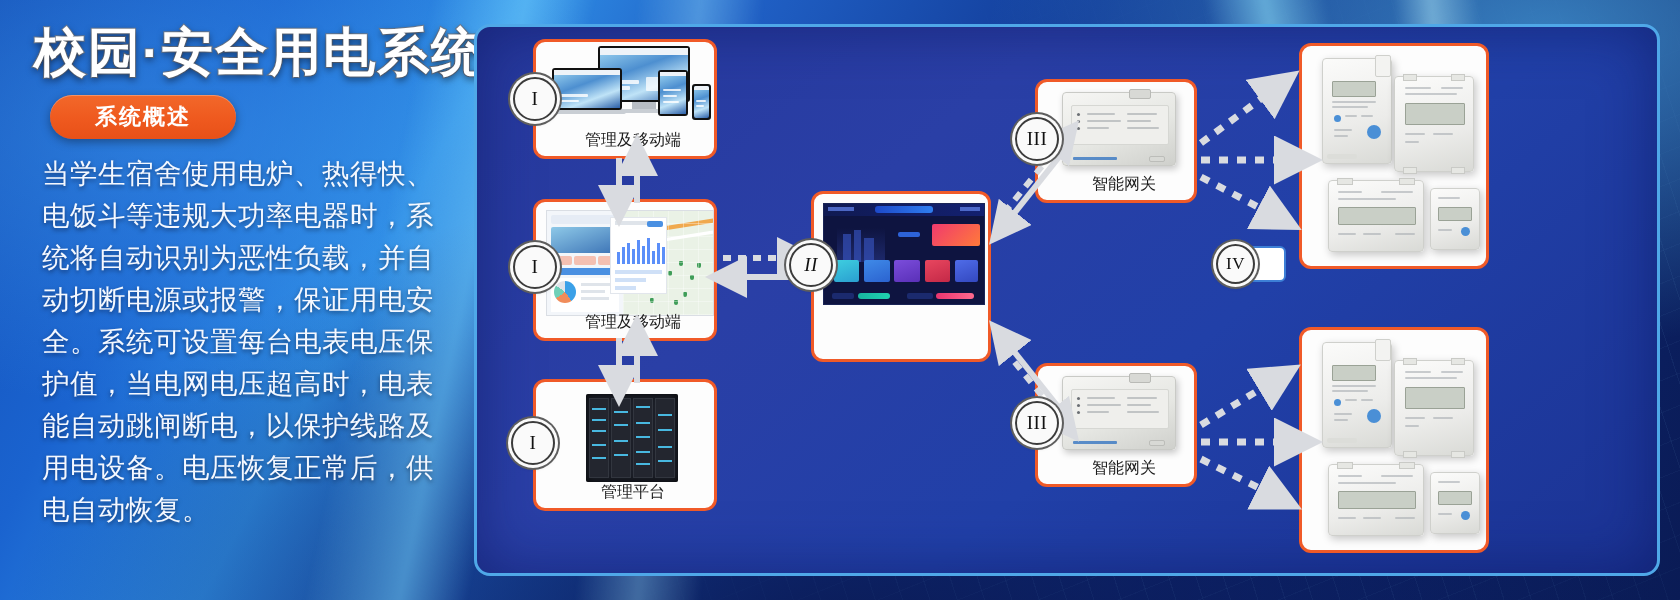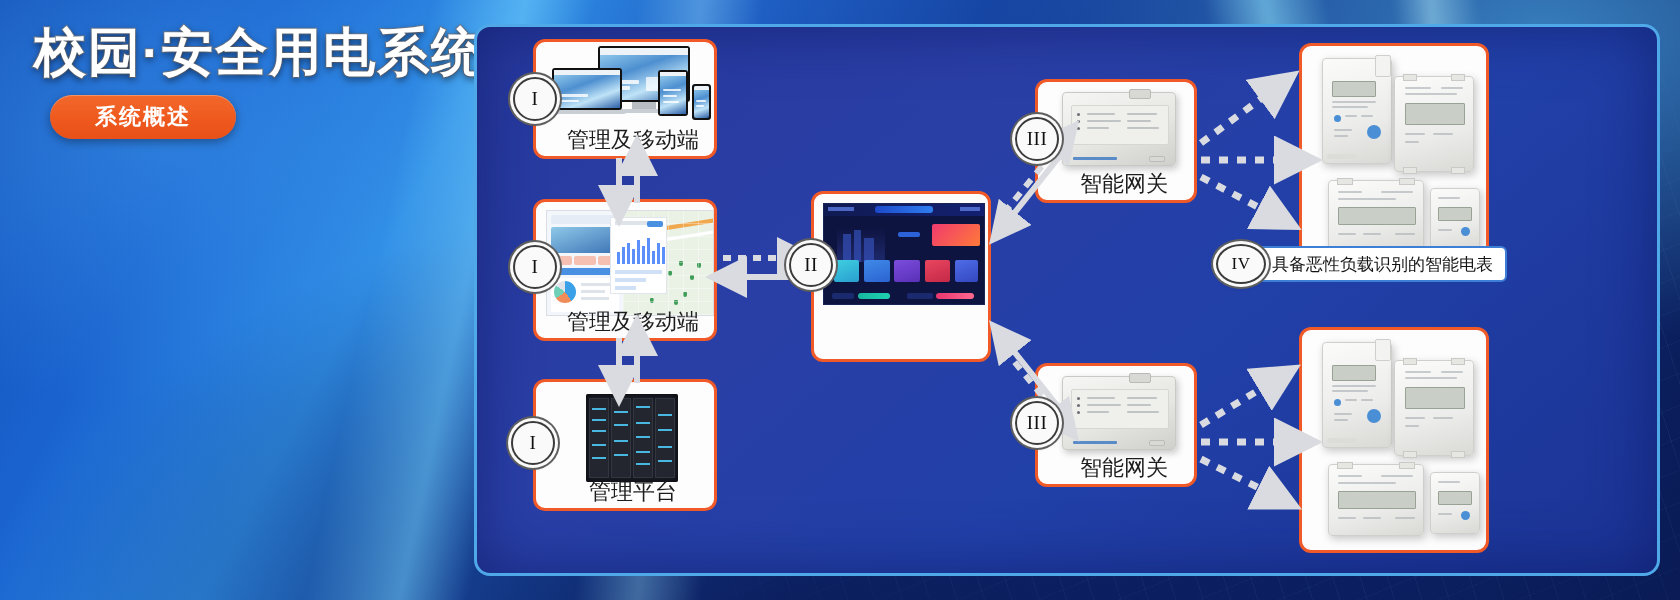--- a/index.html
+++ b/index.html
@@ -84,21 +84,21 @@
 
   .node {
     position: absolute;
     background: #fdfdfd;
     border: 3px solid #f05a28;
     border-radius: 12px;
     overflow: hidden;
   }
   .node-label {
     position: absolute; left: 16px; right: 0; bottom: 6px;
-    text-align: center; color: #1c1c1c; font-size: 22px;
+    text-align: center; color: #1c1c1c; font-size: 16px;
     font-family: "DejaVu Sans", "Liberation Sans", sans-serif;
     line-height: 21px;
   }
 
   
   .badge {
     position: absolute;
     width: 44px; height: 44px; border-radius: 50%;
     background: #fafafa;
     border: 2px solid #3b3b3b;
@@ -163,34 +163,35 @@
 
   
   #iv-callout {
     position:absolute; left:1236px; top:246px;
     height:36px; border:2px solid #3d7fd6; border-radius:6px;
     background:#ffffff; display:flex; align-items:center;
     padding: 0 12px 0 34px; z-index:8;
     font-family:"DejaVu Sans","Liberation Sans",sans-serif;
     font-size:17px; color:#151515; white-space:nowrap;
   }
-  #iv-callout .badge { left:-22px; top:-4px; width:50px;height:40px; font-size:17px; }
+  #iv-callout .badge { left:-22px; top:-4px; width:39px;height:40px; font-size:17px; }
 </style>
 </head>
 <body>
 
 <div id="bg">
   <div id="bg-mesh"></div>
   <div id="bg-swoosh"></div>
   <div id="bg-swoosh2"></div>
 </div>
 
 <div id="left">
   <div id="title">校园·安全用电系统</div>
   <div id="pill">系统概述</div>
+  <div id="body-text">当学生宿舍使用电炉、热得快、电饭斗等违规大功率电器时，系统将自动识别为恶性负载，并自动切断电源或报警，保证用电安全。系统可设置每台电表电压保护值，当电网电压超高时，电表能自动跳闸断电，以保护线路及用电设备。电压恢复正常后，供电自动恢复。</div>
 </div>
 
 <div id="panel">
 
   <div class="conn" style="left:0;top:0;width:1186px;height:552px;">
     <svg width="1186" height="552" viewBox="0 0 1186 552">
       <defs>
         <marker id="ahS" markerWidth="7" markerHeight="7" refX="3" refY="3.5" orient="auto">
           <path d="M0,0 L7,3.5 L0,7 Z" fill="#d9dbe0"></path>
         </marker>
@@ -407,21 +408,21 @@
         <div class="iot-tile" style="left:63%;top:56%;width:16%;height:22%;background:linear-gradient(160deg,#e8465f,#c42947);"></div>
         <div class="iot-tile" style="left:82%;top:56%;width:14%;height:22%;background:linear-gradient(160deg,#4f6ce8,#3348c0);"></div>
 
         <div style="position:absolute;left:5%;bottom:5%;width:14%;height:6%;background:#1b2a6e;border-radius:2px;"></div>
         <div style="position:absolute;left:21%;bottom:5%;width:20%;height:6%;background:linear-gradient(90deg,#17b6a0,#1fd2b0);border-radius:3px;"></div>
         <div style="position:absolute;left:52%;bottom:5%;width:16%;height:6%;background:#1b2a6e;border-radius:2px;"></div>
         <div style="position:absolute;left:70%;bottom:5%;width:24%;height:6%;background:linear-gradient(90deg,#e8356f,#ff6a8e);border-radius:3px;"></div>
       </div>
     </div>
   </div>
-  <div class="badge" style="left:312px; top:216px;">II</div>
+  <div class="badge" style="left:312px; top:216px;font-style:italic;">II</div>
 
   <div class="node" style="left:558px; top:52px; width:162px; height:124px;">
     <div class="gw" style="left:24px;top:10px;width:114px;height:74px;">
       <div class="gw-usb" style="left:66px;top:-4px;width:22px;height:10px;"></div>
       <div class="gw-face" style="left:8px;top:12px;width:98px;height:40px;"></div>
       <div class="gw-lamp" style="left:14px;top:20px;"></div>
       <div class="gw-lamp" style="left:14px;top:27px;"></div>
       <div class="gw-lamp" style="left:14px;top:34px;"></div>
       <div class="gw-txt" style="left:24px;top:20px;width:28px;"></div>
       <div class="gw-txt" style="left:24px;top:27px;width:34px;"></div>
@@ -549,14 +550,13 @@
       <div class="m-line" style="left:7px;top:8px;width:22px;"></div>
       <div class="m-line" style="left:7px;top:40px;width:14px;"></div>
       <div class="btn-dot" style="left:30px;top:38px;width:9px;height:9px;"></div>
     </div>
   </div>
 
 </div>
 
 <div id="iv-callout">
   <span class="badge">IV</span>
-  <span>具备恶性负载识别的智能电表</span>
 </div>
 
 </body></html>

